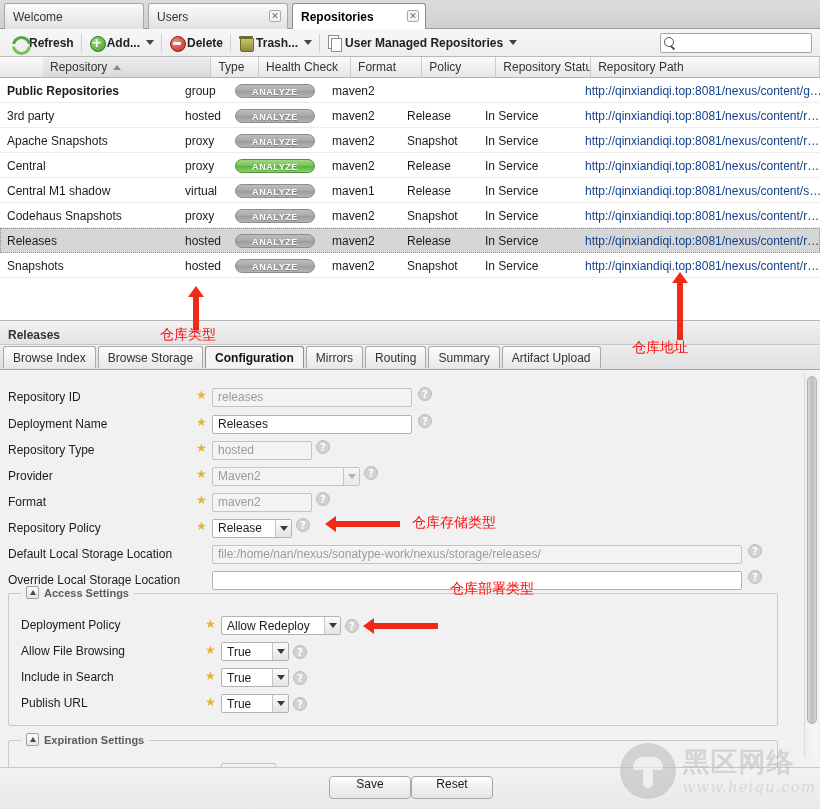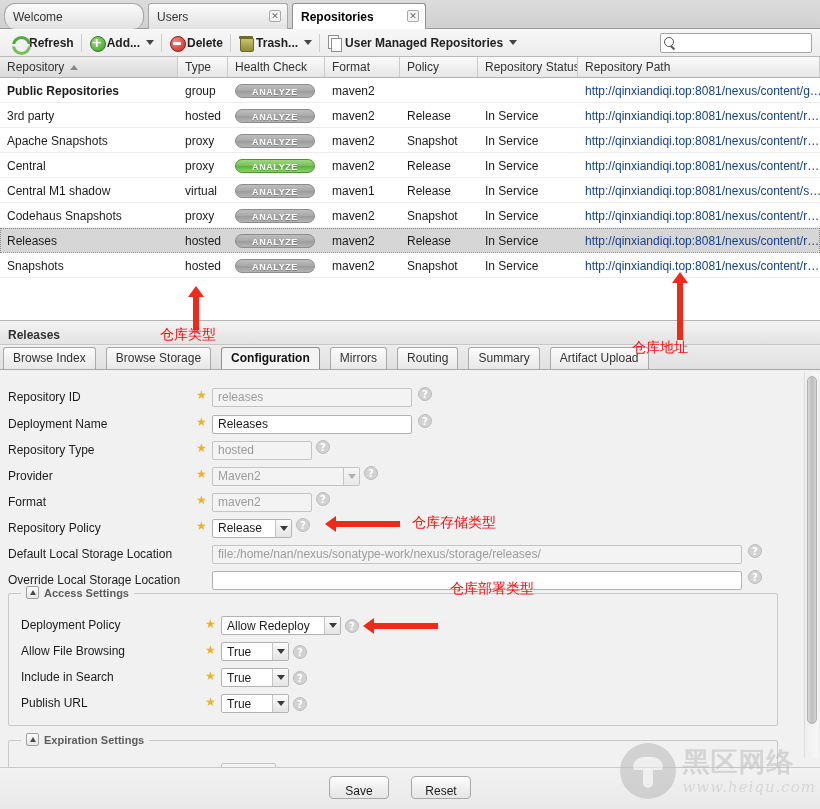--- a/index.html
+++ b/index.html
@@ -42,21 +42,21 @@
   }
   .tab .tlabel { white-space: nowrap; }
   .tab-close {
     position: absolute; right: 6px; top: 6px;
     width: 12px; height: 12px;
     border: 1px solid #a9a9a9; border-radius: 2px;
     background: #f3f3f3;
     color: #6a6a6a; font-size: 9px; line-height: 10px; text-align: center;
     font-family: "DejaVu Sans", sans-serif;
   }
-  #tab-welcome { left: 4px;   width: 140px; border-radius: 11px; }
+  #tab-welcome { left: 4px;   width: 140px; }
   #tab-users   { left: 148px; width: 140px; }
   #tab-repos   { left: 292px; width: 134px; }
 
   
   .toolbar {
     position: absolute; left: 0; top: 29px; width: 820px; height: 28px;
     background: linear-gradient(to bottom,#f7f7f7 0%,#ededed 100%);
     border-bottom: 1px solid #b9b9b9;
     display: flex; align-items: center;
     padding-left: 6px;
@@ -142,20 +142,21 @@
   
   .grid {
     position: absolute; left: 0; top: 57px; width: 820px; height: 264px;
     background: #fff; border-bottom: 1px solid #b5b5b5;
     overflow: hidden;
   }
   .grid-head {
     display: flex; height: 21px;
     background: linear-gradient(to bottom,#fafafa 0%,#e6e6e6 100%);
     border-bottom: 1px solid #b2b2b2;
+    padding-left: 43px;
   }
   .gh {
     display: flex; align-items: center;
     border-right: 1px solid #cbcbcb;
     padding-left: 7px; font-size: 12px; color: #333;
     height: 20px; white-space: nowrap; overflow: hidden;
   }
   .gh.sorted { background: linear-gradient(to bottom,#eeeeee 0%,#dadada 100%); }
   .sort-arrow {
     width:0;height:0;margin-left:6px;
@@ -194,21 +195,21 @@
     position: absolute; left: 0; top: 325px; width: 820px; height: 20px;
     background: linear-gradient(to bottom,#f0f0f0 0%,#e3e3e3 100%);
     border-bottom: 1px solid #c6c6c6;
     display: flex; align-items: center; padding-left: 8px;
     font-weight: bold; font-size: 12px; color: #333;
   }
   .subtabs {
     position: absolute; left: 0; top: 346px; width: 820px; height: 24px;
     background: linear-gradient(to bottom,#ececec,#e0e0e0);
     border-bottom: 1px solid #a8a8a8;
-    display: flex; align-items: center; padding-left: 3px; gap: 8px;
+    display: flex; align-items: flex-start; padding-left: 3px;
   }
   .stab {
     height: 22px; border: 1px solid #a9a9a9; border-bottom: none;
     border-radius: 3px 3px 0 0; margin-right: 2px;
     background: linear-gradient(to bottom,#fbfbfb,#e8e8e8);
     display: flex; align-items: center; padding: 0 9px;
     font-size: 12px; color: #333; white-space: nowrap;
   }
   .stab.active { background: #f4f4f4; font-weight: bold; color: #111; border-color: #8f8f8f; }
 
@@ -276,24 +277,24 @@
     border-bottom:5px solid #4a4a4a;
   }
 
   
   .footer {
     position: absolute; left: 0; bottom: 0; width: 820px; height: 42px;
     background: linear-gradient(to bottom,#f2f2f2,#e9e9e9);
     border-top: 1px solid #c8c8c8;
   }
   .fbtn {
-    position: absolute; top: 8px; height: 23px; width: 60px;
+    position: absolute; top: 8px; height: 23px; width: 82px;
     background: linear-gradient(to bottom,#fdfdfd 0%,#efefef 50%,#e6e6e6 100%);
     border: 1px solid #a8a8a8; border-radius: 4px;
-    display: flex; align-items: flex-end; justify-content: center;
+    display: flex; align-items: flex-start; justify-content: center;
     font-size: 12px; color: #1c1c1c;
   }
 
   
   .vscroll {
     position: absolute; right: 2px; top: 372px; width: 14px; height: 386px;
     background: linear-gradient(to right,#efefef,#f7f7f7);
     border-left: 1px solid #dcdcdc;
   }
   .vthumb {

